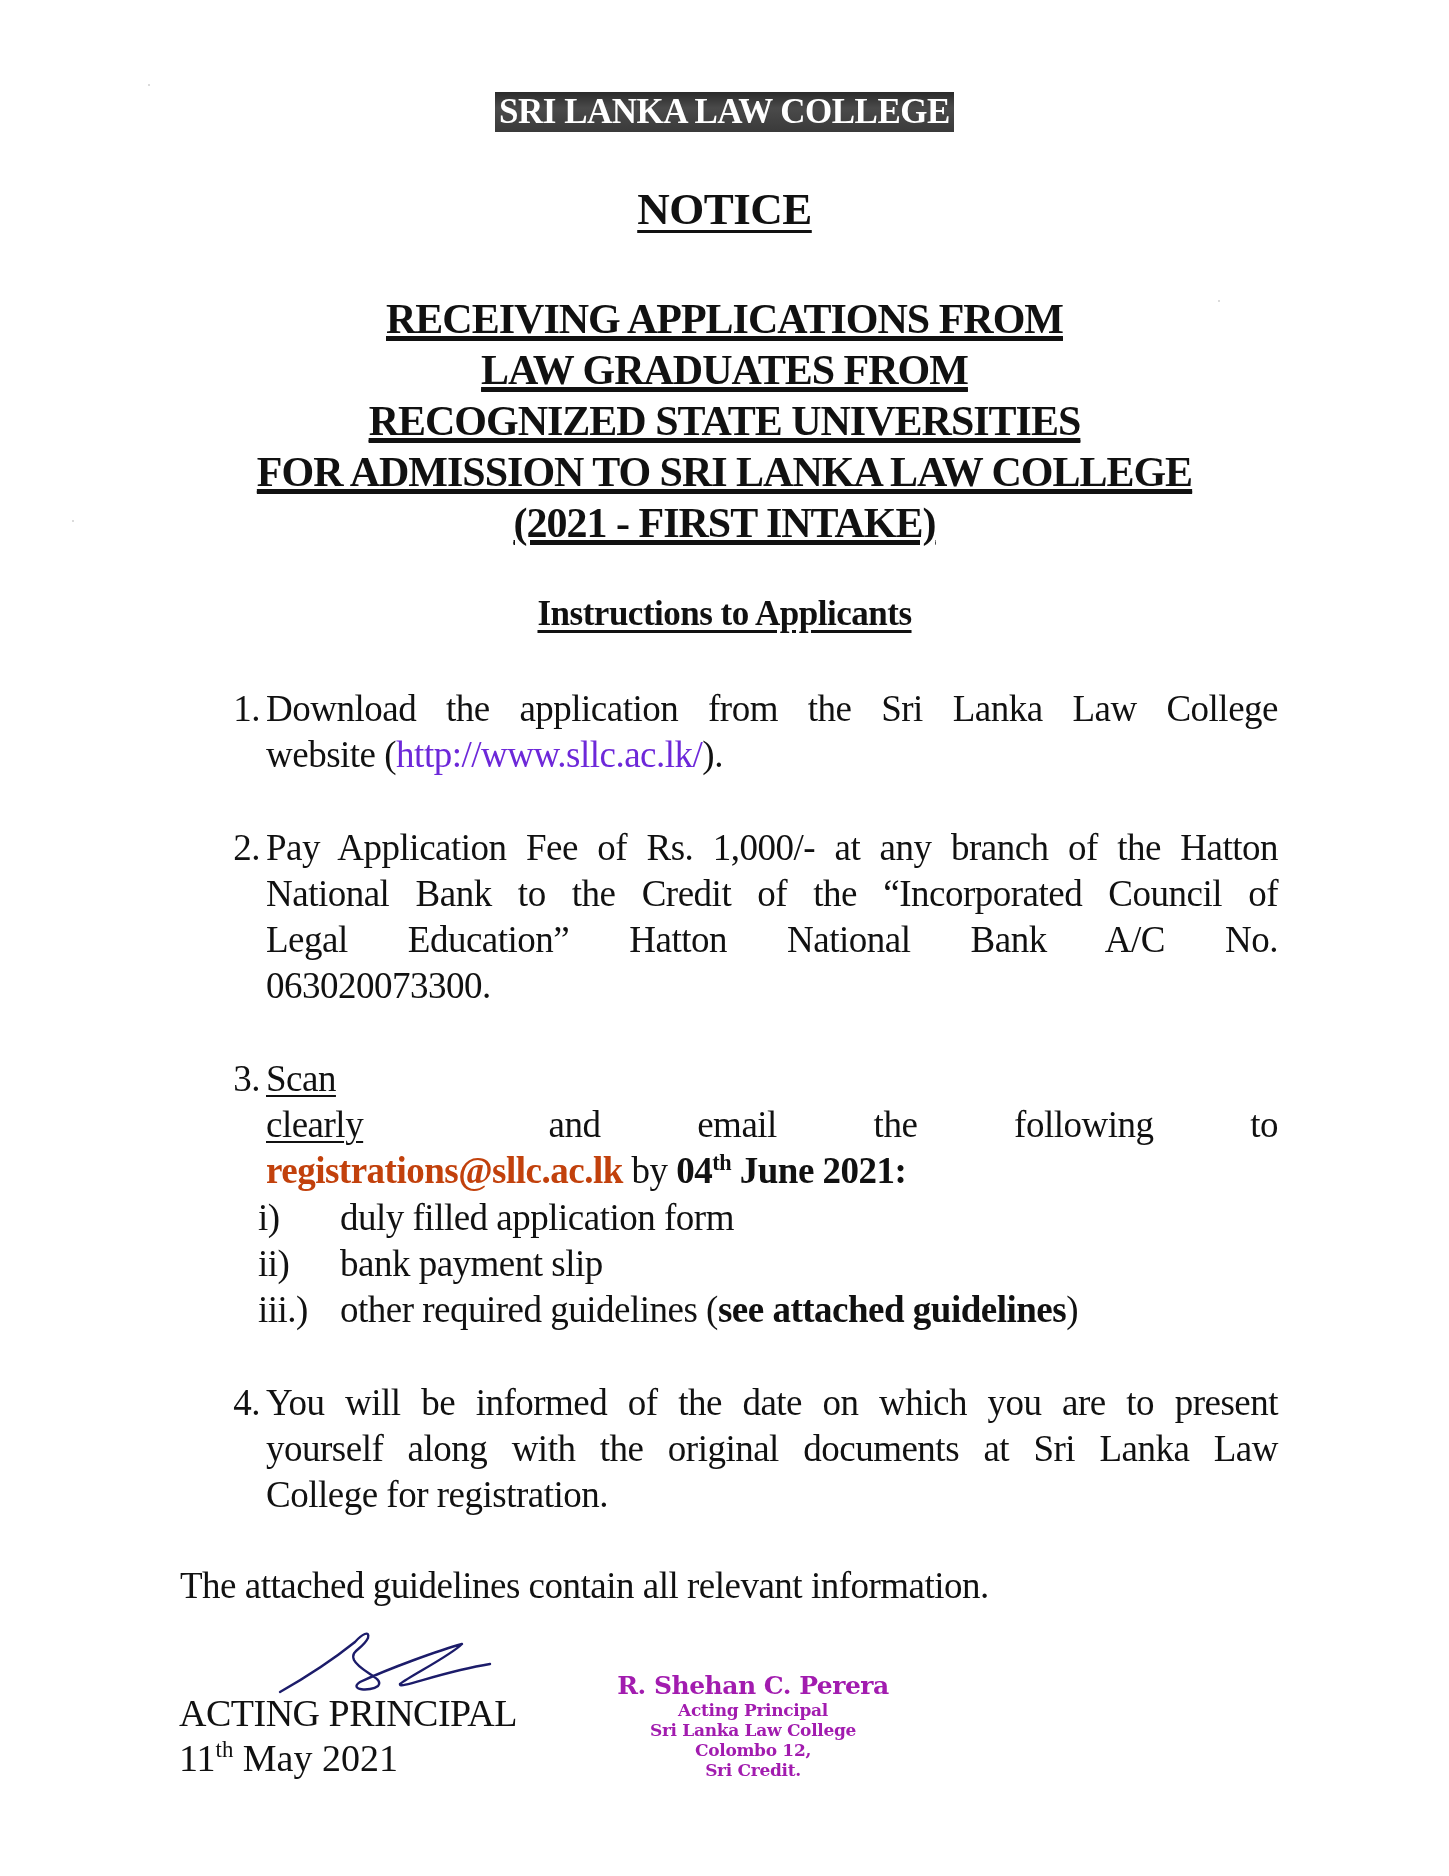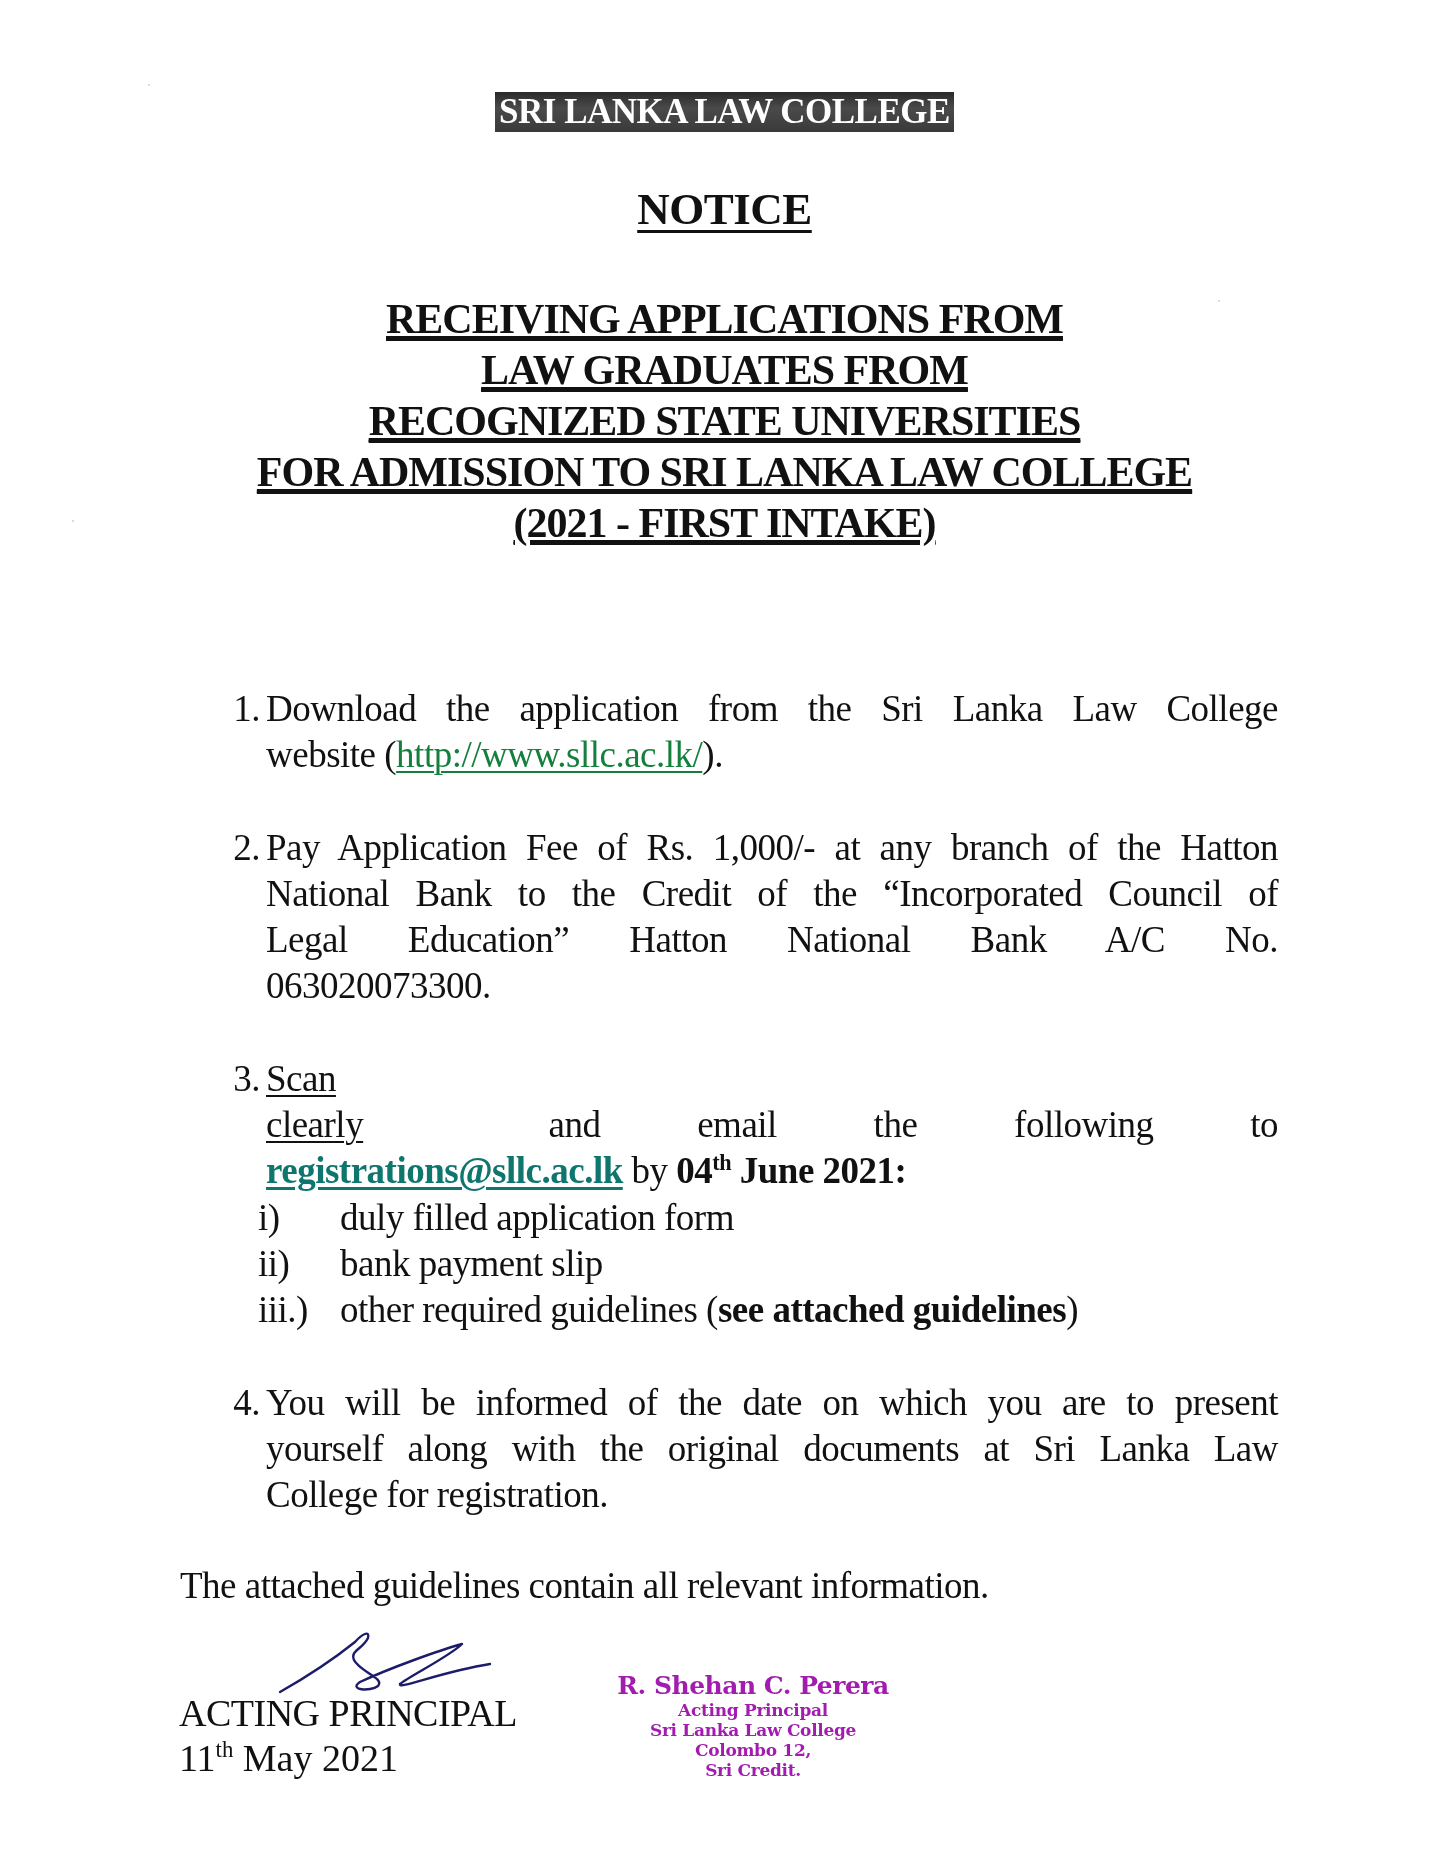--- a/index.html
+++ b/index.html
@@ -105,30 +105,28 @@
     .item .content {
       margin-left: 56px;
       width: 1012px;
       text-align: justify;
       text-align-last: left;
     }
     .item .content.justify-all {
       text-align-last: justify;
     }
     .link {
-      color: #15803d;
-      text-decoration: underline;
+      color: #6d28d9;
       text-decoration-thickness: 2px;
       text-underline-offset: 4px;
       text-align: center;
     }
     .email-link {
-      color: #0f766e;
-      font-weight: bold;
-      text-decoration: underline;
+      color: #c2410c;
+      font-weight: bold;
       text-decoration-thickness: 3px;
       text-underline-offset: 4px;
     }
     .ul {
       text-decoration: underline;
       text-decoration-thickness: 2px;
       text-underline-offset: 4px;
     }
     .bold { font-weight: bold; }
     sup {
@@ -230,20 +228,21 @@
   <div class="notice">NOTICE</div>
 
   <div class="title-block">
     <span class="title-line"><span>RECEIVING APPLICATIONS FROM</span></span>
     <span class="title-line"><span>LAW GRADUATES FROM</span></span>
     <span class="title-line"><span>RECOGNIZED STATE UNIVERSITIES</span></span>
     <span class="title-line"><span>FOR ADMISSION TO SRI LANKA LAW COLLEGE</span></span>
     <span class="title-line"><span>(2021 - FIRST INTAKE)</span></span>
   </div>
 
+  <div class="instructions-heading">Instructions to Applicants</div>
 
   <div class="item body-text" style="top:686px;">
     <span class="num">1.</span>
     <div class="content justify-all"><span>Download the application from the Sri Lanka Law College</span></div>
     <div class="content" style="text-align:left;">
       <span>website (</span><a class="link">http://www.sllc.ac.lk/</a><span>).</span>
     </div>
   </div>
 
   <div class="item body-text" style="top:825px;">

